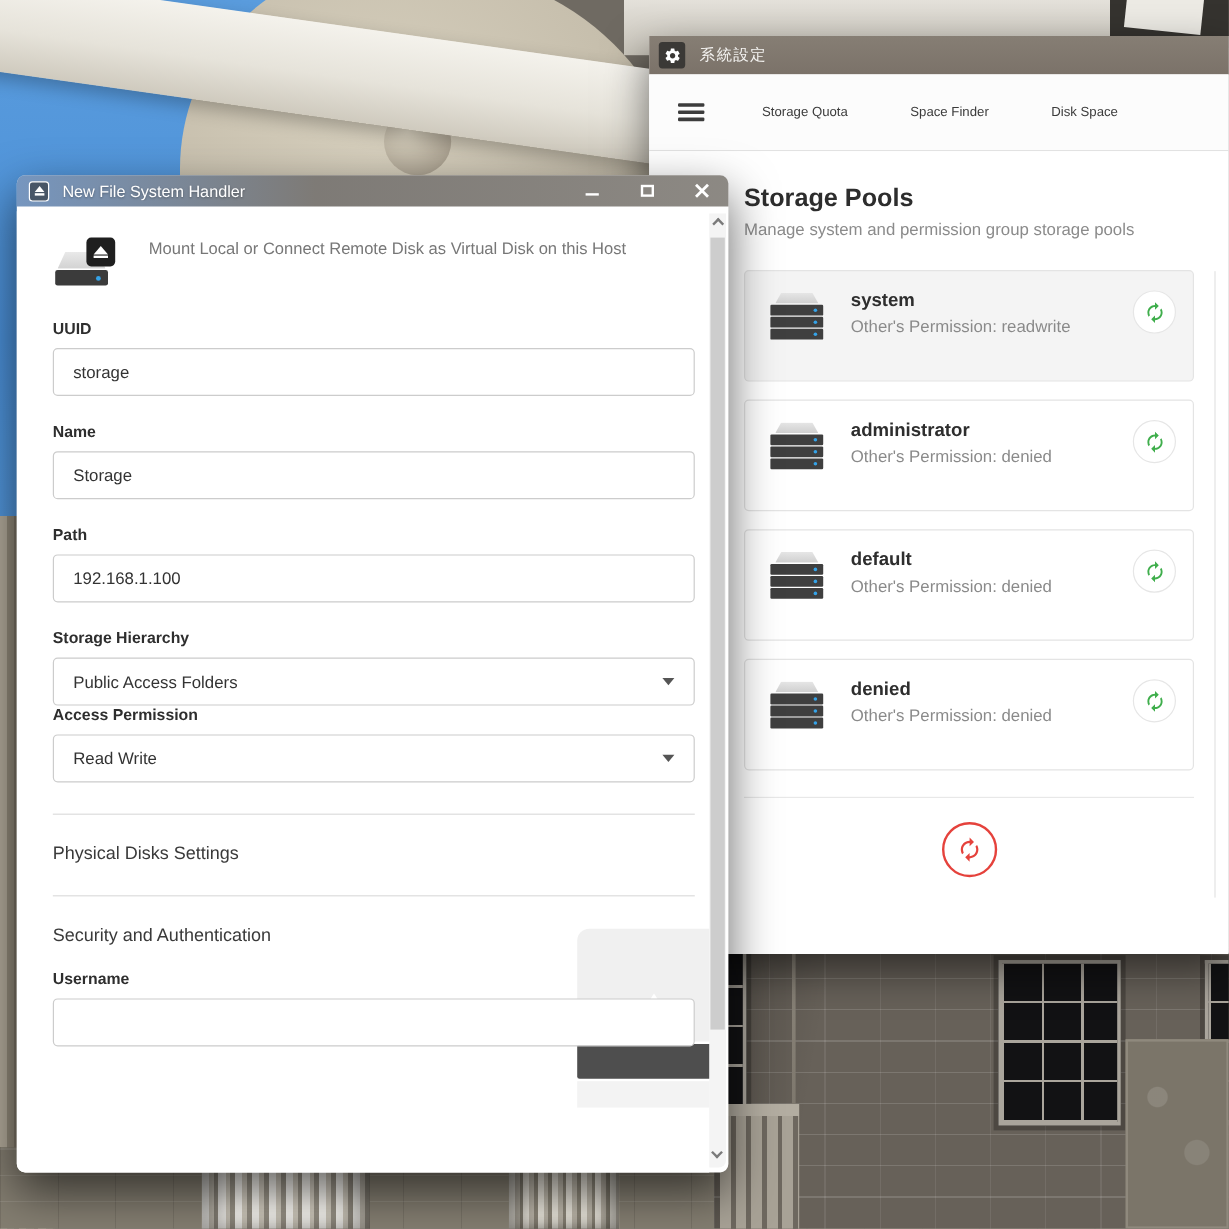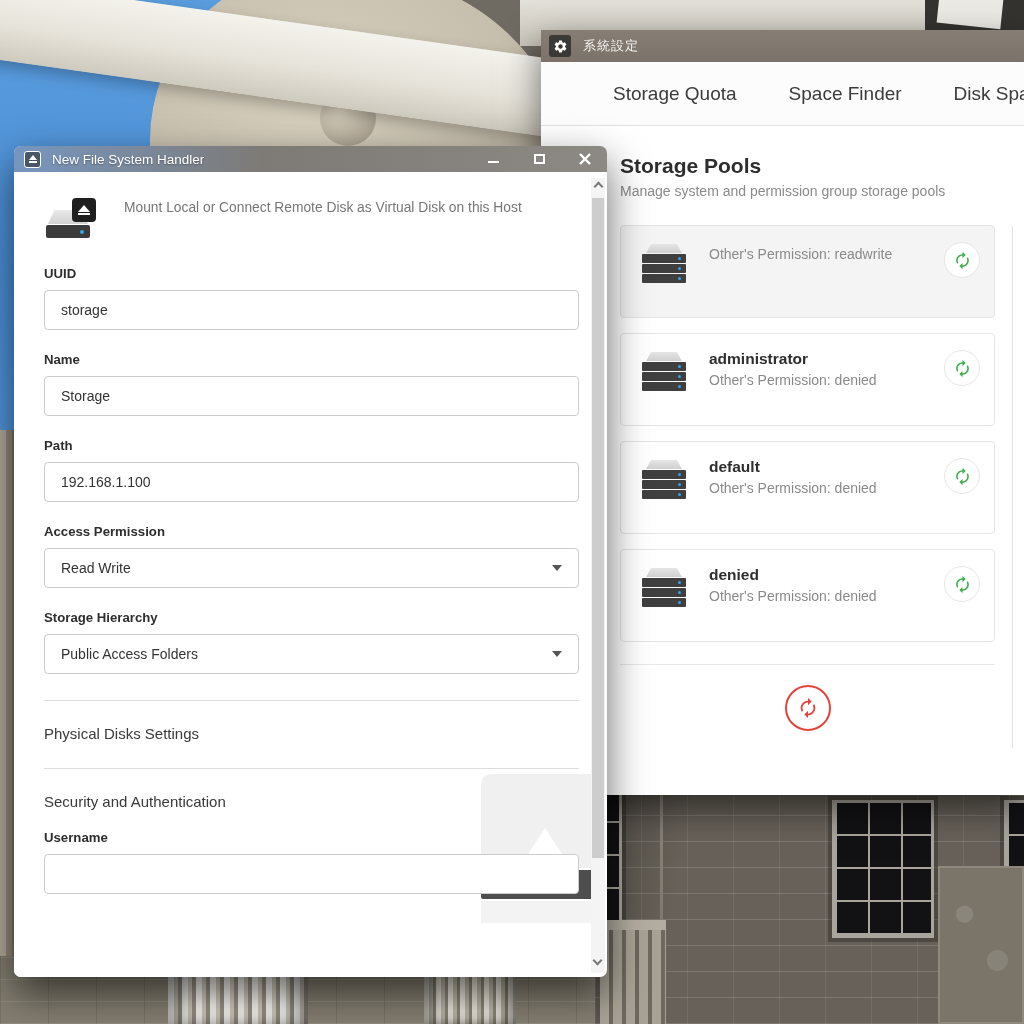--- a/index.html
+++ b/index.html
@@ -67,21 +67,21 @@
   .s-titlebar { height:32px; background:linear-gradient(180deg,#867e74,#7b7269);
     display:flex; align-items:center; padding-left:8px; }
   .s-appicon { width:22px; height:22px; background:#3b3936; border-radius:3px;
     display:flex; align-items:center; justify-content:center; }
   .s-title { color:#f5f4f2; font-size:13px; margin-left:12px; letter-spacing:1px; }
   .s-toolbar { height:64px; background:#fcfcfc; border-bottom:1px solid #e2e2e2;
     display:flex; align-items:center; padding-left:24px; }
   .hamburger { width:22px; height:15px; display:flex; flex-direction:column; justify-content:space-between; cursor:pointer; }
   .hamburger div { height:2.6px; background:#3c3c3c; border-radius:1px; }
   .s-tabs { display:flex; margin-left:48px; gap:52px; }
-  .s-tab { font-size:19px; color:#3b3b3b; white-space:nowrap; cursor:pointer; }
+  .s-tab { font-size:11px; color:#3b3b3b; white-space:nowrap; cursor:pointer; }
   .s-content { position:relative; height:668px; background:#fff; padding:28px 0 0 79px; }
   .s-scrollline { position:absolute; left:471px; top:100px; height:522px; width:1px; background:#e3e3e3; }
   .s-h1 { font-size:21px; font-weight:bold; color:#2d2d2d; }
   .s-sub { font-size:14px; color:#8b8b8b; margin-top:5px; }
   .pool-list { width:375px; margin-top:26px; display:flex; flex-direction:column; gap:15px; }
   .pool-card { border:1px solid #e4e4e4; border-radius:4px; background:#fff;
     min-height:93px; display:flex; padding:16px 14px 16px 20px; }
   .pool-card.selected { background:#f4f4f4; }
   .rack-icon { width:46px; height:42px; position:relative; flex:none; margin-top:2px; }
   .rack-top { width:36px; height:9px; margin:0 auto;
@@ -215,20 +215,21 @@
     <div class="pool-list">
 
       <div class="pool-card selected">
         <div class="rack-icon">
           <div class="rack-top"></div>
             <div class="rack-slab"></div>
             <div class="rack-slab"></div>
             <div class="rack-slab"></div>
         </div>
         <div class="pool-text">
+          <div class="pool-name">system</div>
           <div class="pool-perm">Other's Permission: readwrite</div>
         </div>
         <div class="pool-refresh">
           <svg viewBox="0 0 24 24">
               <path d="M12 6v3l4-4-4-4v3c-4.42 0-8 3.58-8 8 0 1.57.46 3.03 1.24 4.26L6.7 14.8c-.45-.83-.7-1.79-.7-2.8 0-3.31 2.69-6 6-6zm6.76 1.74L17.3 9.2c.44.84.7 1.79.7 2.8 0 3.31-2.69 6-6 6v-3l-4 4 4 4v-3c4.42 0 8-3.58 8-8 0-1.57-.46-3.03-1.24-4.26z"></path>
             </svg>
         </div>
       </div>
 
       <div class="pool-card">
@@ -352,36 +353,36 @@
     <div class="fgroup">
       <div class="flabel">Name</div>
       <input class="finput" value="Storage" style="">
     </div>
 
     <div class="fgroup">
       <div class="flabel">Path</div>
       <input class="finput" value="192.168.1.100" style="">
     </div>
 
-    <div class="fgroup">
-      <div class="flabel">Access Permission</div>
-      <div class="fselect">
-        <span class="val">Read Write</span>
-        <span class="dd-arrow"></span>
-      </div>
-    </div>
-
     <div class="fgroup" style="margin-bottom:0;">
       <div class="flabel">Storage Hierarchy</div>
       <div class="fselect">
         <span class="val">Public Access Folders</span>
         <span class="dd-arrow"></span>
       </div>
     </div>
 
+    <div class="fgroup">
+      <div class="flabel">Access Permission</div>
+      <div class="fselect">
+        <span class="val">Read Write</span>
+        <span class="dd-arrow"></span>
+      </div>
+    </div>
+
     <div class="d-divider"></div>
     <div class="d-section">Physical Disks Settings</div>
 
 
     <div class="d-divider"></div>
     <div class="d-section">Security and Authentication</div>
 
     <div class="fgroup">
       <div class="flabel">Username</div>
       <input class="finput" value="" style="">

